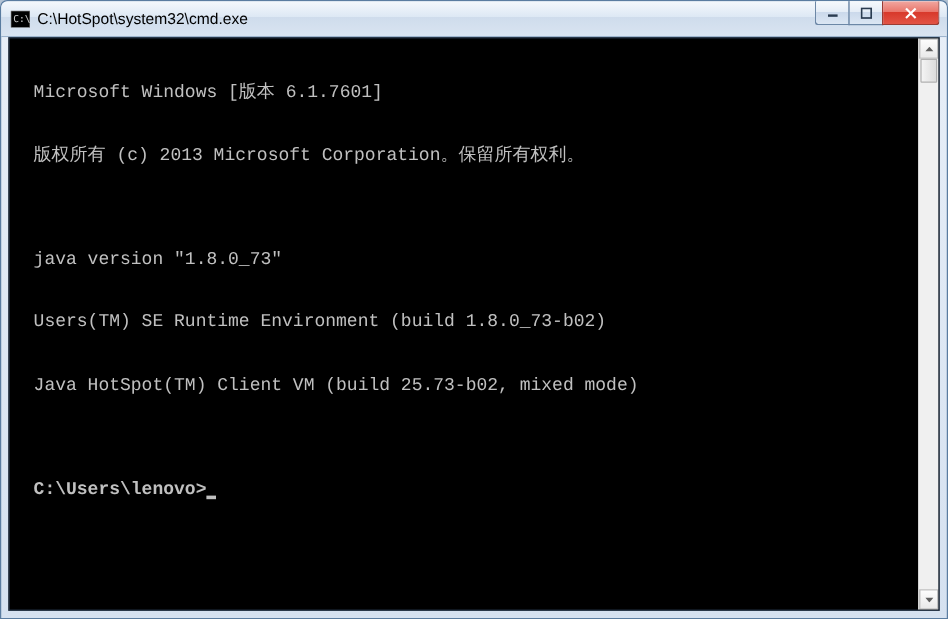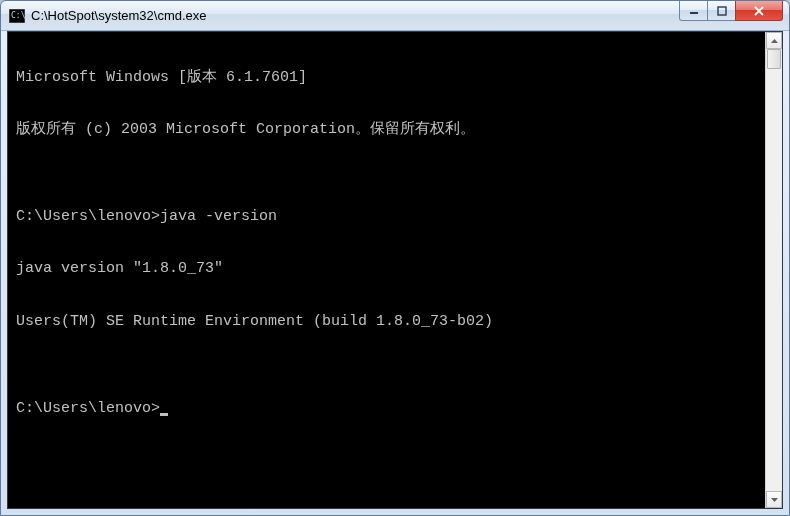--- a/index.html
+++ b/index.html
@@ -78,30 +78,30 @@
     .client-area {
       flex: 1;
       margin: 0 6px 6px 6px;
       background: #000;
       border: 1px solid #2a3b50;
       display: flex;
       overflow: hidden;
     }
     .console {
       flex: 1;
-      padding: 2px 8px;
+      padding: 2px 20px;
       font-family: "NSimSun", "SimSun", "Consolas", "Courier New", monospace;
       font-size: 15px;
       line-height: 17.4px;
       color: #c0c0c0;
       white-space: pre;
       overflow: hidden;
     }
     .console-line { display: block; }
-    .prompt-line { display: flex; }
+    .prompt-line { display: flex; font-weight: bold; }
     .cursor {
       display: inline-block;
       width: 8px;
       height: 3px;
       background: #c0c0c0;
       align-self: flex-end;
       margin-bottom: 1px;
     }
     .scrollbar {
       width: 17px;
@@ -160,25 +160,25 @@
       <div class="ctrl-btn ctrl-close">
         <svg width="12" height="10" viewBox="0 0 12 10">
           <path d="M2 1 L10 9 M10 1 L2 9" stroke="#fff" stroke-width="1.8"></path>
         </svg>
       </div>
     </div>
   </div>
   <div class="client-area">
     <div class="console">
       <span class="console-line">Microsoft Windows [版本 6.1.7601]</span>
-      <span class="console-line">版权所有 (c) 2003 Microsoft Corporation。保留所有权利。</span>
+      <span class="console-line">版权所有 (c) 2013 Microsoft Corporation。保留所有权利。</span>
       <span class="console-line"></span>
-      <span class="console-line">C:\Users\lenovo&gt;java -version</span>
       <span class="console-line">java version "1.8.0_73"</span>
       <span class="console-line">Users(TM) SE Runtime Environment (build 1.8.0_73-b02)</span>
+      <span class="console-line">Java HotSpot(TM) Client VM (build 25.73-b02, mixed mode)</span>
       <span class="console-line"></span>
       <span class="prompt-line"><span>C:\Users\lenovo&gt;</span><span class="cursor"></span></span>
     </div>
     <div class="scrollbar">
       <div class="sb-btn">
         <svg width="7" height="4" viewBox="0 0 7 4">
           <path d="M0 4 L3.5 0 L7 4 Z" fill="#606060"></path>
         </svg>
       </div>
       <div class="sb-track">

